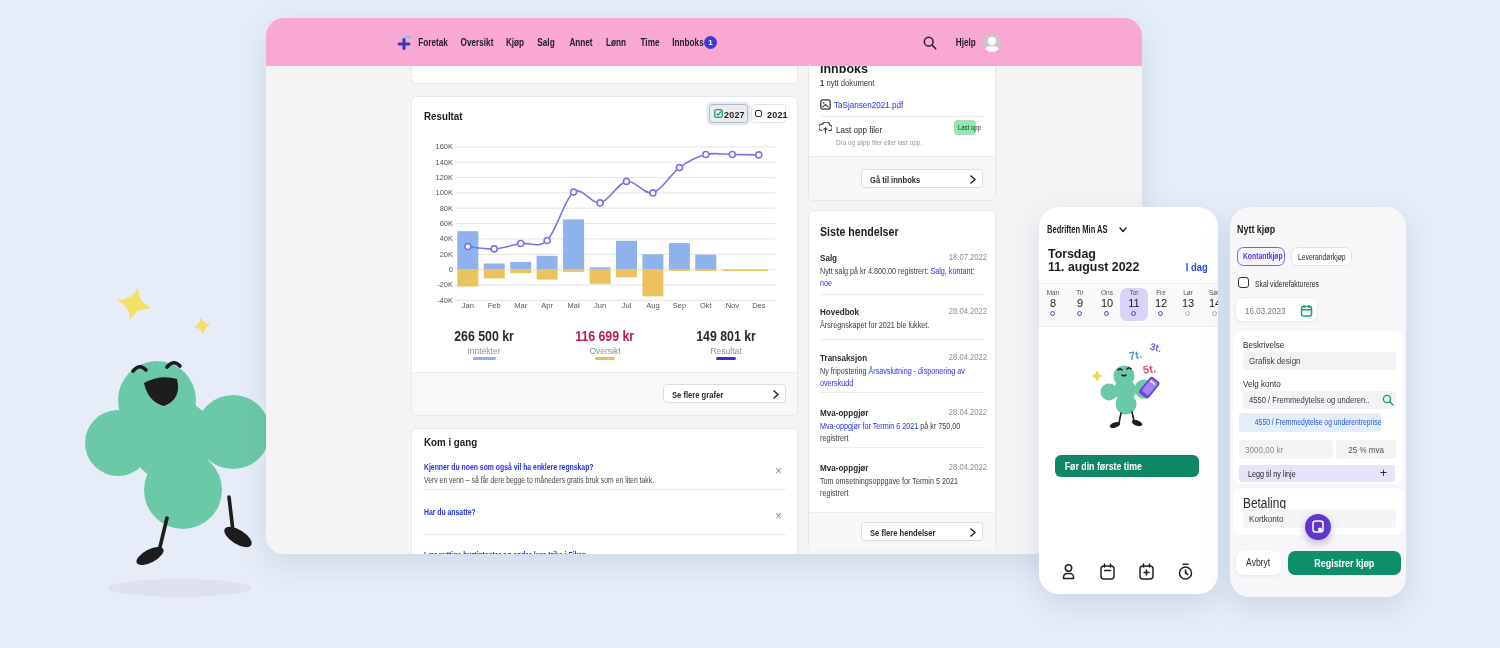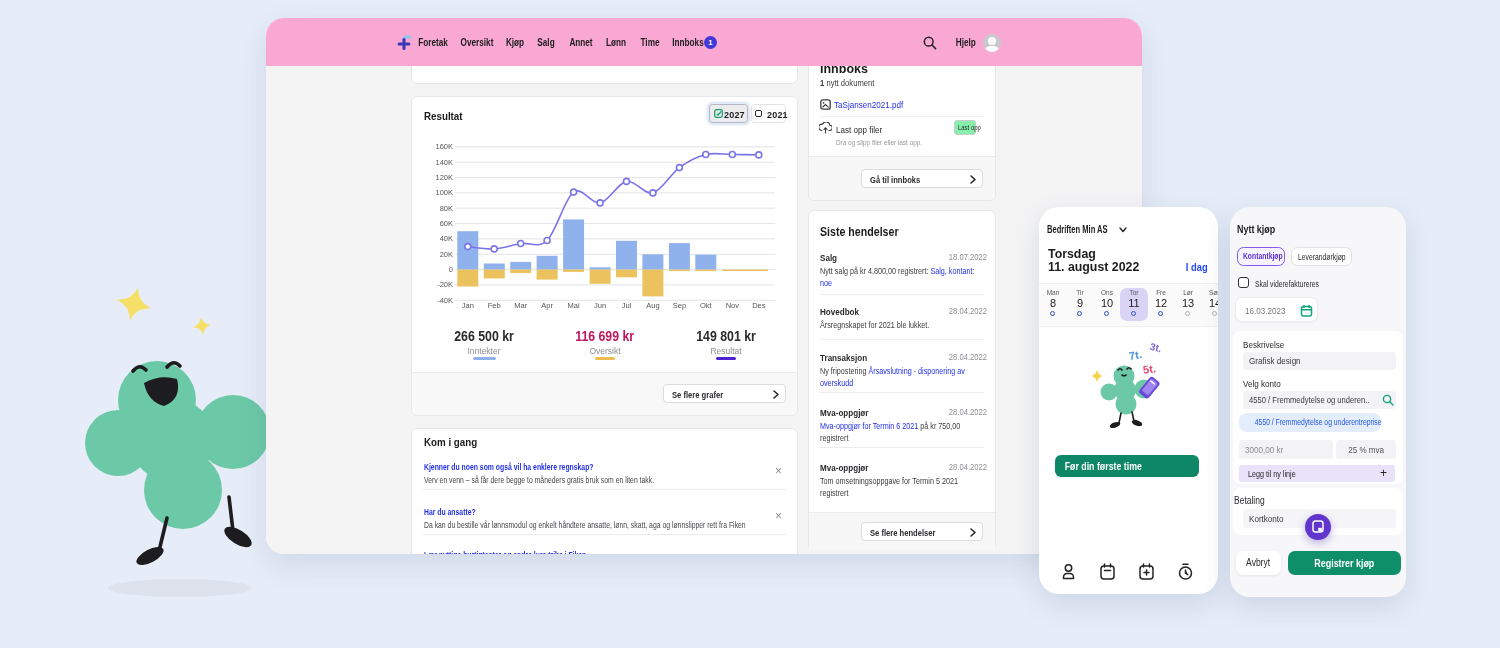--- a/index.html
+++ b/index.html
@@ -177,21 +177,20 @@
             </svg>
         </div>
 
         <div class="abs card" style="left:0;top:362px;width:387px;height:160px;"></div>
         <div class="abs" style="left:13px;top:370px;font-size:11.5px;font-weight:bold;color:#1c1c1e;"><span class="cx2">Kom i gang</span></div>
         <div class="abs" style="left:13px;top:395px;font-size:9.5px;font-weight:bold;color:#2330e8;"><span class="cx" style="transform:scaleX(0.72);">Kjenner du noen som også vil ha enklere regnskap?</span></div>
         <div class="abs" style="left:13px;top:408px;font-size:9.5px;color:#47474c;"><span class="cx" style="transform:scaleX(0.72);">Verv en venn – så får dere begge to måneders gratis bruk som en liten takk.</span></div>
         <div class="abs" style="left:364px;top:398px;font-size:12px;color:#8e8e94;">×</div>
         <div class="abs" style="left:12px;top:423px;width:363px;height:1px;background:#ececec;"></div>
         <div class="abs" style="left:13px;top:440px;font-size:9.5px;font-weight:bold;color:#2330e8;"><span class="cx" style="transform:scaleX(0.72);">Har du ansatte?</span></div>
-        <div class="abs" style="left:13px;top:453px;font-size:9.5px;color:#47474c;"><span class="cx" style="transform:scaleX(0.72);">Da kan du bestille vår lønnsmodul og enkelt håndtere ansatte, lønn, skatt, aga og lønnslipper rett fra Fiken</span></div>
         <div class="abs" style="left:364px;top:443px;font-size:12px;color:#8e8e94;">×</div>
         <div class="abs" style="left:12px;top:468px;width:363px;height:1px;background:#ececec;"></div>
         <div class="abs" style="left:13px;top:483px;font-size:9.5px;font-weight:bold;color:#2330e8;border-bottom:1px solid #2330e8;"><span class="cx" style="transform:scaleX(0.72);">Lær nyttige hurtigtaster og andre lure triks i Fiken</span></div>
       </div>
 
       <div class="abs" id="col-right" style="left:542px;top:0;width:188px;height:488px;">
 
         <div class="abs card" style="left:0;top:-16px;width:188px;height:151px;"></div>
         <div class="abs" style="left:12px;top:-4px;font-size:12.5px;font-weight:bold;color:#1c1c1e;">Innboks</div>
         <div class="abs" style="left:12px;top:12px;font-size:9px;color:#3c3c40;"><span class="cx2"><b>1</b> nytt dokument</span></div>
@@ -341,29 +340,29 @@
     </div>
     <div class="abs" style="left:3px;top:124px;width:170px;height:153px;background:#fff;border-radius:8px;"></div>
     <div class="abs" style="left:13px;top:132px;font-size:9.5px;color:#2a2a2e;"><span class="cx2">Beskrivelse</span></div>
     <div class="abs" style="left:13px;top:145px;width:153px;height:18px;background:#f3f3f5;border-radius:3px;font-size:9.5px;color:#3a3a3e;line-height:18px;padding-left:6px;"><span class="cx2">Grafisk design</span></div>
     <div class="abs" style="left:13px;top:171px;font-size:9.5px;color:#2a2a2e;"><span class="cx2">Velg konto</span></div>
     <div class="abs" style="left:13px;top:184px;width:153px;height:18px;background:#f3f3f5;border-radius:3px;font-size:9.5px;color:#3a3a3e;line-height:18px;padding-left:6px;"><span class="cx">4550 / Fremmedytelse og underen..</span></div>
     <svg class="abs" style="left:152px;top:187px;" width="12" height="12" viewBox="0 0 12 12">
         <circle cx="5" cy="5" r="3.6" fill="none" stroke="#12a37a" stroke-width="1.4"></circle>
         <path d="M7.8 7.8 L11 11" stroke="#12a37a" stroke-width="1.4" stroke-linecap="round"></path>
       </svg>
-    <div class="abs" style="left:9px;top:206px;width:142px;height:19px;background:#e4edfc;border-radius:8px;font-size:8.5px;color:#2458e6;text-align:center;line-height:19px;"><span class="cc">4550 / Fremmedytelse og underentreprise</span></div>
+    <div class="abs" style="left:9px;top:206px;width:142px;height:19px;background:#e4edfc;border-radius:3px;font-size:8.5px;color:#2458e6;text-align:center;line-height:19px;"><span class="cc">4550 / Fremmedytelse og underentreprise</span></div>
     <div class="abs" style="left:9px;top:233px;width:94px;height:19px;background:#f3f3f5;border-radius:3px;font-size:9.5px;color:#8a8a90;line-height:19px;padding-left:6px;"><span class="cx2">3000,00 kr</span></div>
     <div class="abs" style="left:106px;top:233px;width:60px;height:19px;background:#f3f3f5;border-radius:3px;font-size:9.5px;color:#55555a;text-align:center;line-height:19px;"><span class="cc85">25 % mva</span></div>
     <div class="abs" style="left:9px;top:258px;width:156px;height:17px;background:#e9e3f9;border-radius:3px;">
       <span class="abs" style="left:9px;top:4px;font-size:9px;color:#232326;"><span class="cx">Legg til ny linje</span></span>
       <span class="abs" style="right:8px;top:1px;font-size:12px;color:#232326;">+</span>
     </div>
     <div class="abs" style="left:3px;top:281px;width:170px;height:47px;background:#fff;border-radius:8px;"></div>
-    <div class="abs" style="left:4px;top:288px;font-size:10px;color:#2a2a2e;"><span class="cx2">Betaling</span></div>
+    <div class="abs" style="left:13px;top:288px;font-size:14px;color:#2a2a2e;"><span class="cx2">Betaling</span></div>
     <div class="abs" style="left:13px;top:302px;width:153px;height:19px;background:#f5f5f7;border-radius:3px;font-size:9.5px;color:#3a3a3e;line-height:19px;padding-left:6px;"><span class="cx2">Kortkonto</span></div>
     <div class="abs" style="left:75px;top:307px;width:26px;height:26px;border-radius:50%;background:#6236cc;box-shadow:0 3px 8px rgba(80,40,180,.35);">
       <svg class="abs" style="left:7px;top:6px;" width="12" height="13" viewBox="0 0 12 13">
           <rect x="1" y="1" width="10" height="11" rx="2.5" fill="none" stroke="#fff" stroke-width="1.5"></rect>
           <rect x="6.2" y="7.8" width="3.6" height="3.6" rx="0.8" fill="#fff"></rect>
         </svg>
     </div>
     <div class="abs" style="left:6px;top:344px;width:45px;height:24px;background:#fff;border-radius:7px;box-shadow:0 1px 3px rgba(0,0,0,.08);font-size:10px;color:#2a2a2e;text-align:center;line-height:24px;"><span class="cc85">Avbryt</span></div>
     <div class="abs" style="left:58px;top:344px;width:113px;height:24px;background:#0f8f69;border-radius:7px;font-size:10.5px;font-weight:bold;color:#fff;text-align:center;line-height:24px;"><span class="cc85">Registrer kjøp</span></div>
   </div>

